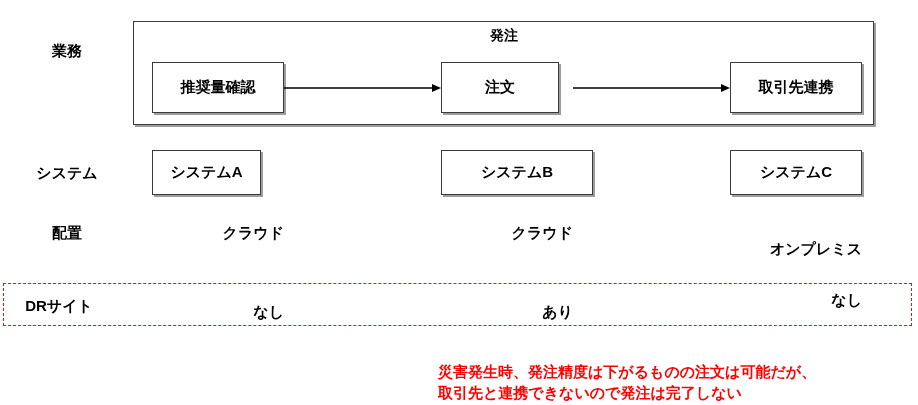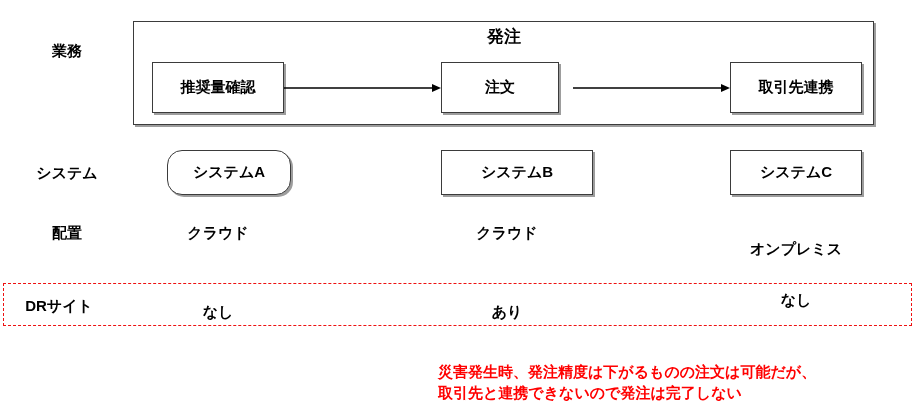--- a/index.html
+++ b/index.html
@@ -36,21 +36,21 @@
   
   .group-box {
     position: absolute;
     border: 1px solid #3b3b3b;
     box-sizing: border-box;
     background: #ffffff;
     box-shadow: 2px 2px 0 0 rgba(140,140,140,0.85);
   }
   .group-title {
     position: absolute;
-    font-size: 17px;
+    font-size: 14px;
     font-weight: bold;
     text-align: center;
     white-space: nowrap;
     line-height: 1;
     color: #000000;
   }
 
   
   .node-box {
     position: absolute;
@@ -68,21 +68,21 @@
   }
 
   
   .arrow-svg { position: absolute; overflow: visible; }
 
   
   .value-text {
     position: absolute;
     font-size: 15px;
     font-weight: bold;
-    text-align: center;
+    text-align: right;
     white-space: nowrap;
     line-height: 1;
     color: #000000;
   }
 
   
   .dashed-band {
     position: absolute;
     box-sizing: border-box;
     border: 1.5px dashed #ee1111;
@@ -125,21 +125,21 @@
   <svg class="arrow-svg" style="left:284px; top:78px; width:160px; height:20px;" viewBox="0 0 160 20">
     <line x1="0" y1="10" x2="151" y2="10" stroke="#000000" stroke-width="1.6"></line>
     <polygon points="157,10 148,6 148,14" fill="#000000"></polygon>
   </svg>
 
   <svg class="arrow-svg" style="left:573px; top:78px; width:160px; height:20px;" viewBox="0 0 160 20">
     <line x1="0" y1="10" x2="151" y2="10" stroke="#000000" stroke-width="1.6"></line>
     <polygon points="157,10 148,6 148,14" fill="#000000"></polygon>
   </svg>
 
-  <div class="node-box" style="left:167px; top:150px; width:124px; height:45px;border-radius:15px;">システムA</div>
+  <div class="node-box" style="left:152px; top:150px; width:109px; height:45px;">システムA</div>
 
   <div class="node-box" style="left:441px; top:150px; width:152px; height:45px;">システムB</div>
 
   <div class="node-box" style="left:730px; top:150px; width:132px; height:45px;">システムC</div>
 
   <div class="value-text" style="left:152px; top:225px; width:132px;">クラウド</div>
 
   <div class="value-text" style="left:441px; top:225px; width:132px;">クラウド</div>
 
   <div class="value-text" style="left:730px; top:241px; width:132px;">オンプレミス</div>

